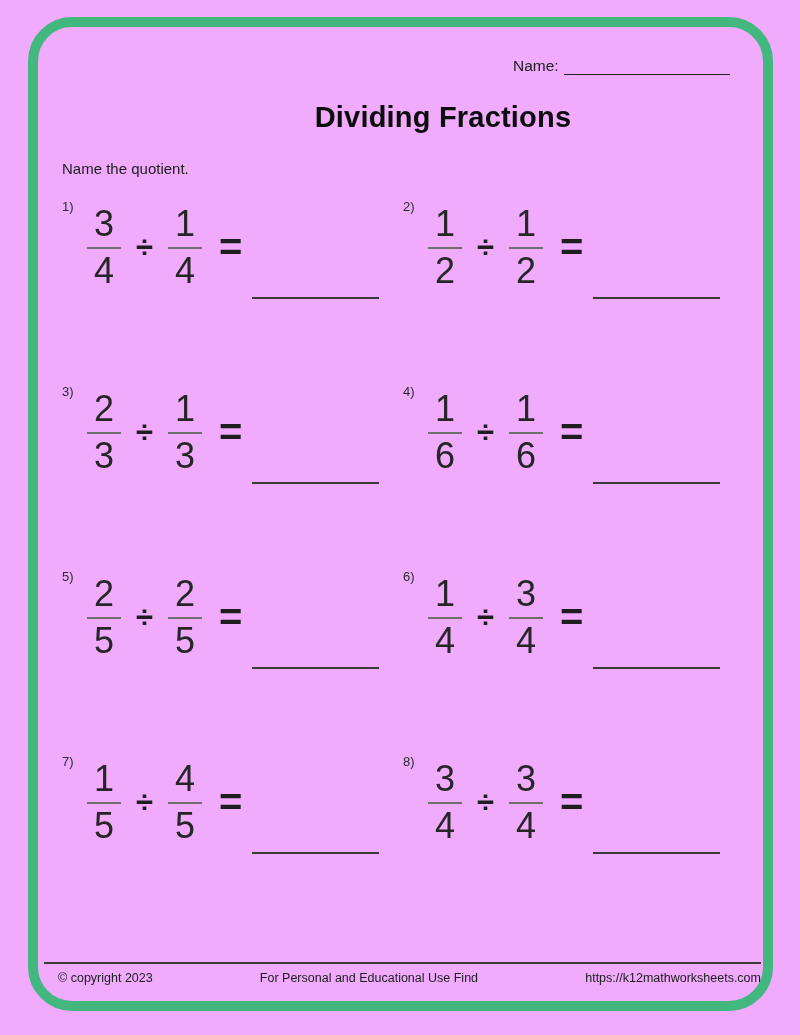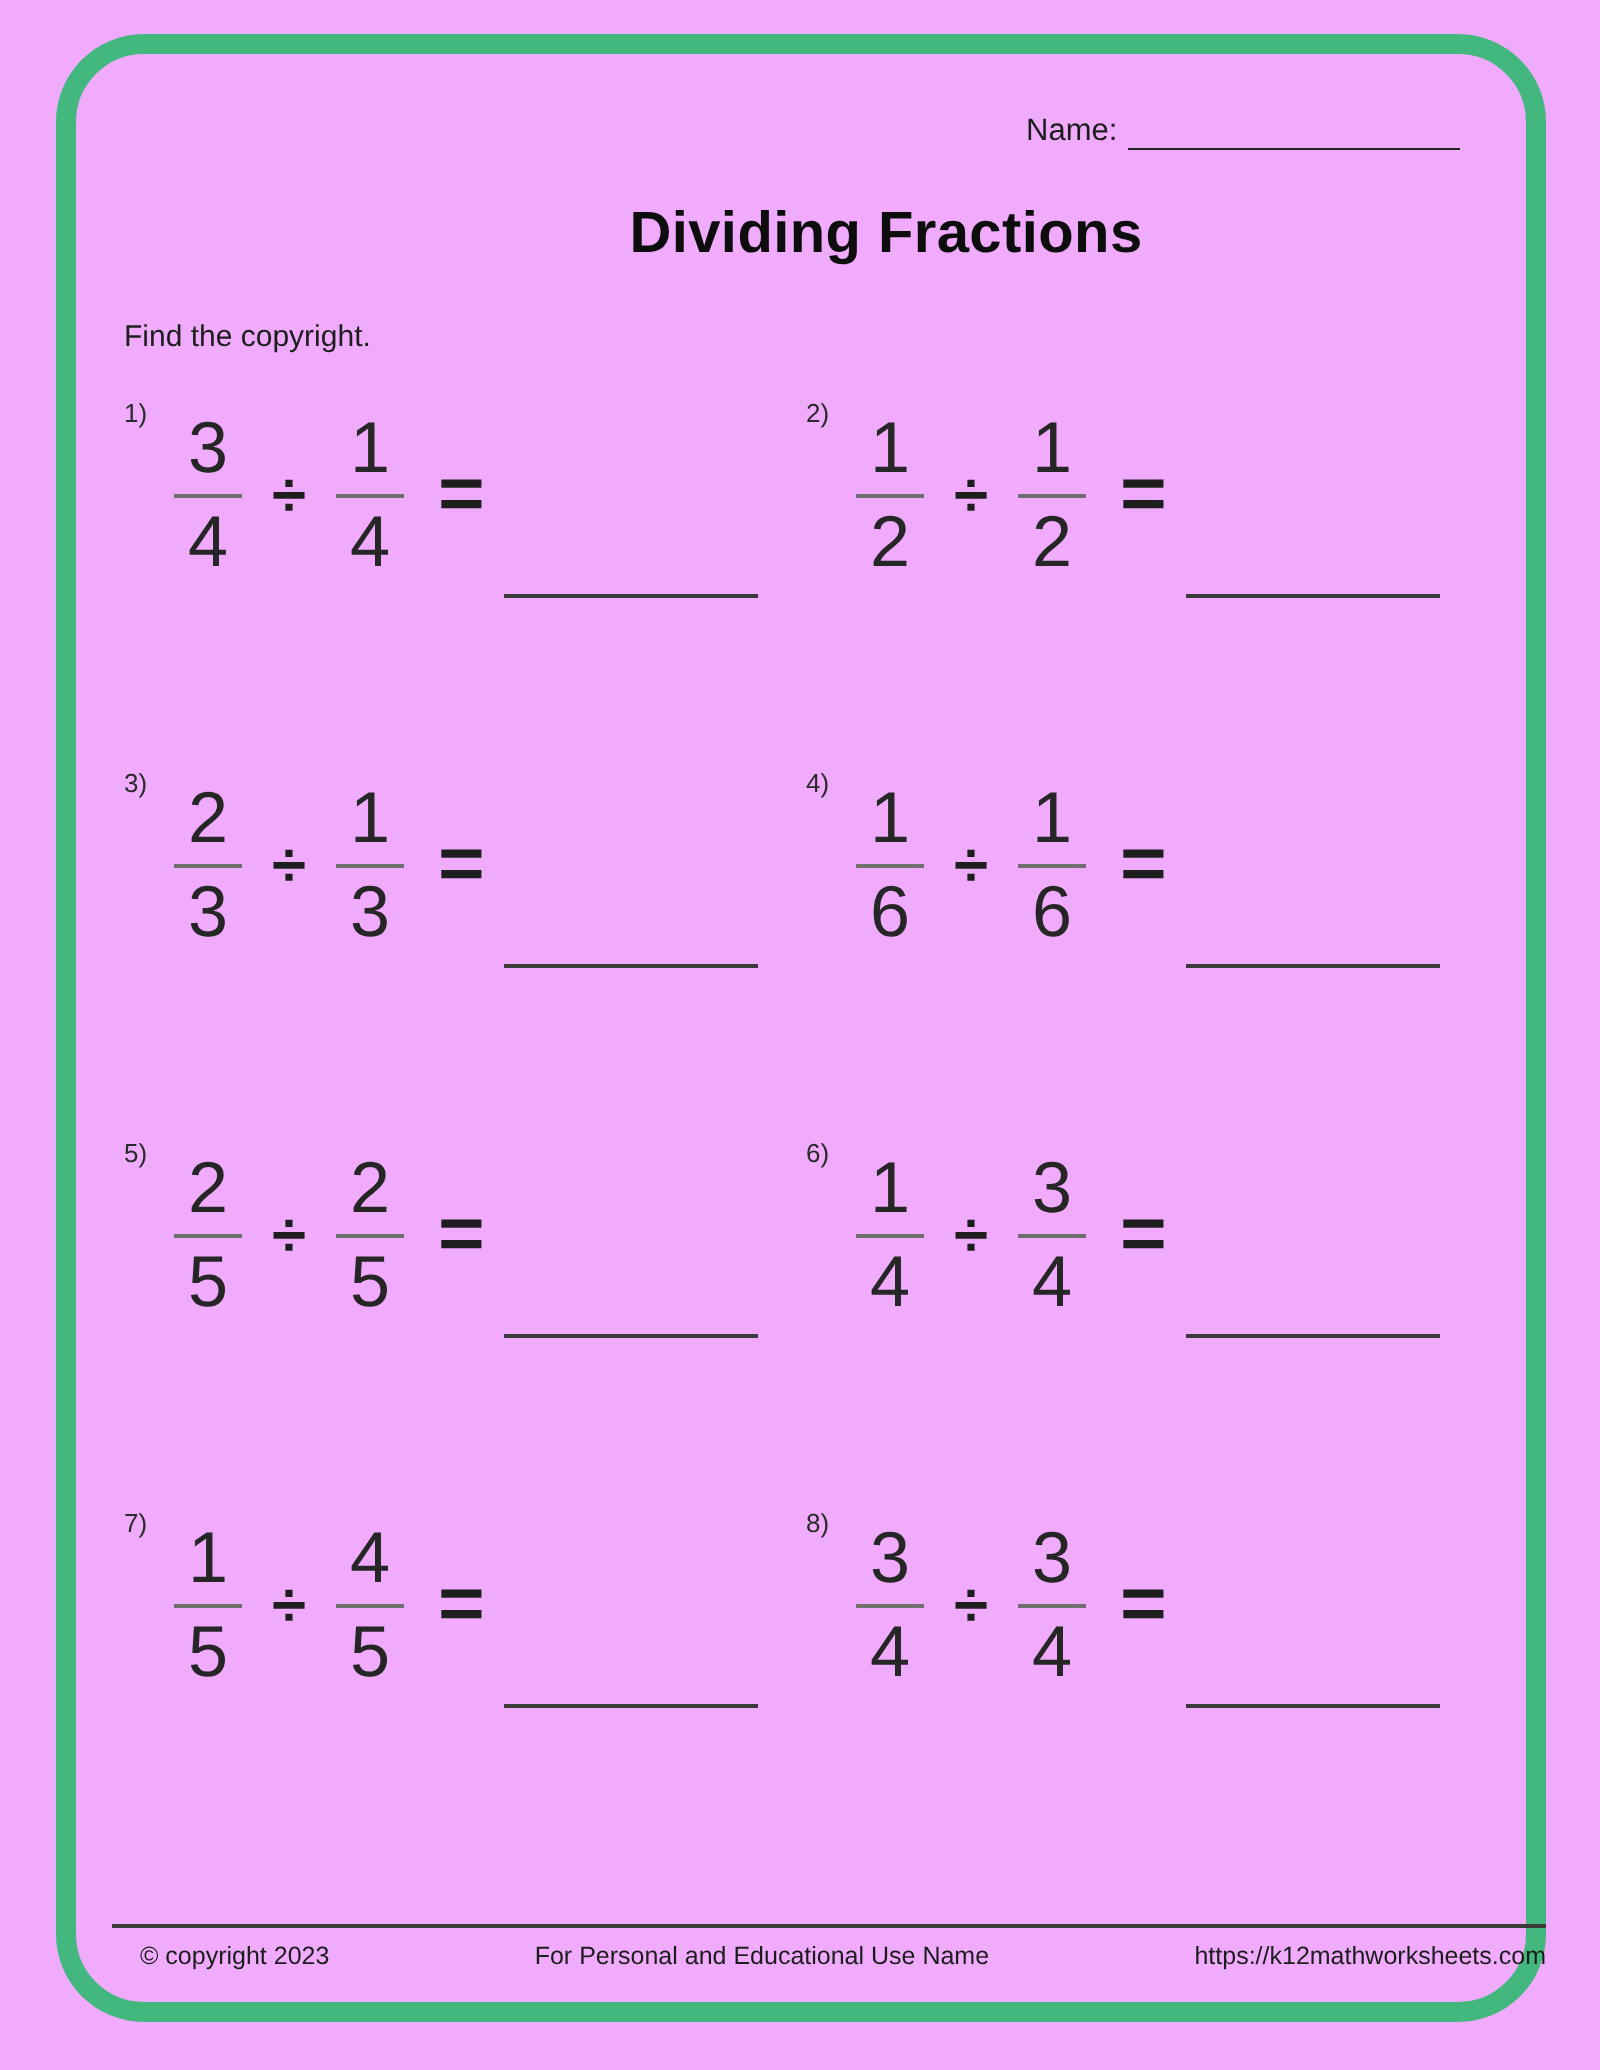--- a/index.html
+++ b/index.html
@@ -91,21 +91,21 @@
   }
   .answer-line {
     display: inline-block;
     width: 127px;
     border-bottom: 2px solid #3a3a3a;
     align-self: flex-end;
     margin-bottom: -10px;
   }
   .footer {
     position: absolute;
-    left: 56px; top: 962px;
+    left: 44px; top: 962px;
     width: 717px;
     border-top: 2.2px solid #3a3a3a;
     box-sizing: border-box;
     padding: 7px 0 0 14px;
     display: flex;
     justify-content: space-between;
     align-items: baseline;
     font-size: 12.5px; color: #1c1c1c;
   }
 </style>
@@ -116,21 +116,21 @@
 
   <div class="border-frame" style="border-color: rgb(66, 183, 126);"></div>
 
   <div class="name-row">
     <span>Name:</span>
     <span class="name-line"></span>
   </div>
 
   <div class="title">Dividing Fractions</div>
 
-  <div class="instruction">Find the copyright.</div>
+  <div class="instruction">Name the quotient.</div>
 
   <div class="problems">
 
     <div class="problem">
       <span class="pnum">1)</span>
       <div class="eq-row">
         <span class="frac">
           <span class="fnum">3</span>
           <span class="fbar"></span>
           <span class="fden">4</span>
@@ -276,17 +276,17 @@
         </span>
         <span class="eqsign">=</span>
         <span class="answer-line"></span>
       </div>
     </div>
 
   </div>
 
   <div class="footer">
     <span>© copyright 2023</span>
-    <span>For Personal and Educational Use Name</span>
+    <span>For Personal and Educational Use Find</span>
     <span>https://k12mathworksheets.com</span>
   </div>
 
 </div>
 
 </body></html>

